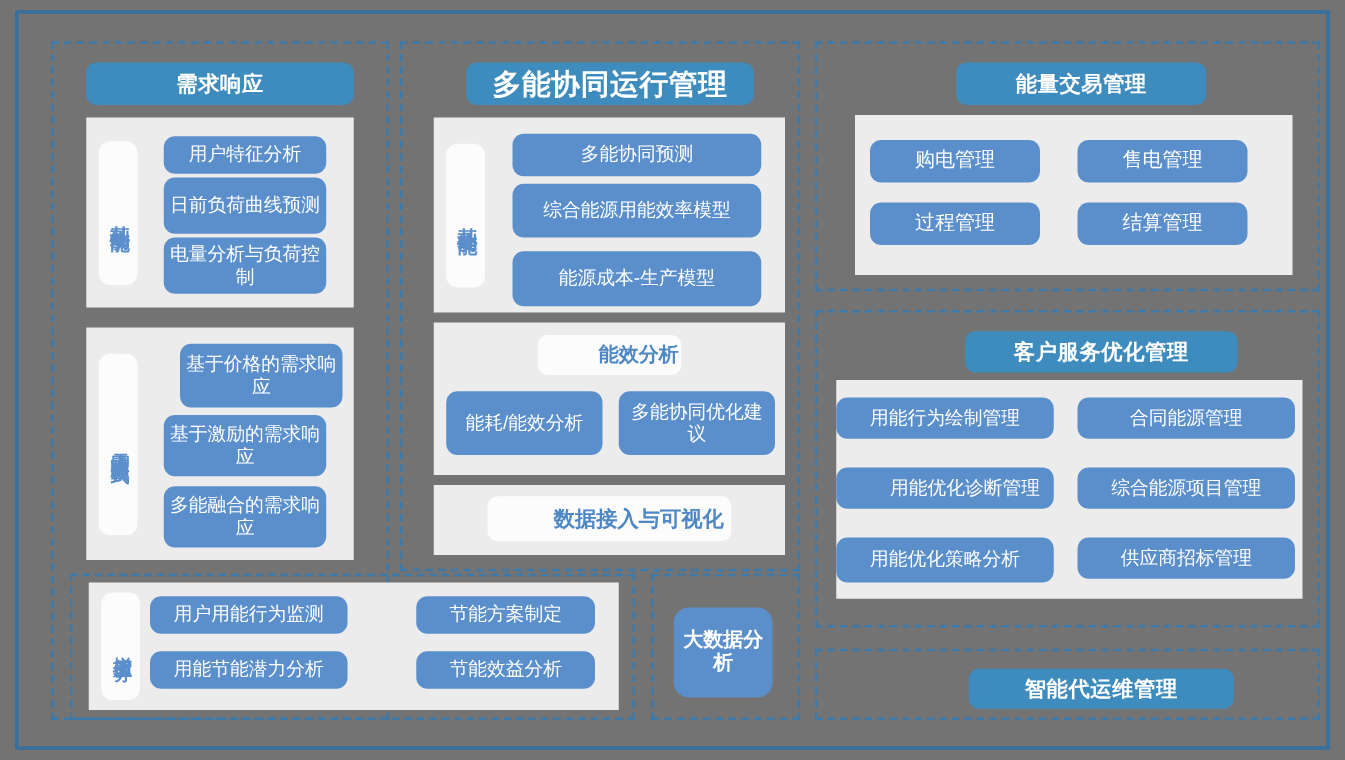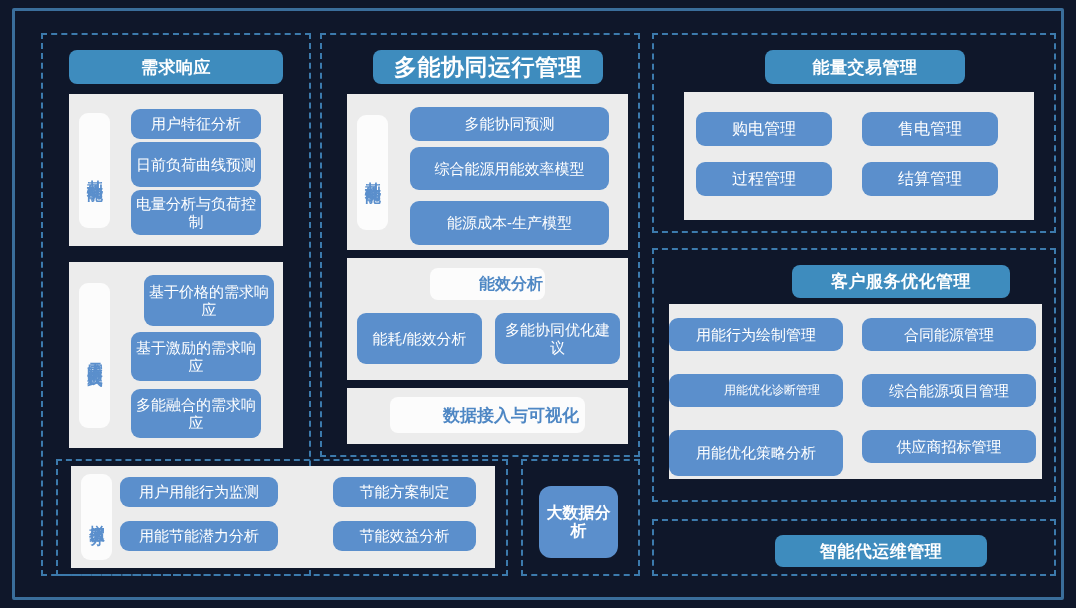--- a/index.html
+++ b/index.html
@@ -9,21 +9,21 @@
     background: #ffffff;
   }
   body {
     font-family: "Liberation Sans", "DejaVu Sans", sans-serif;
     -webkit-font-smoothing: antialiased;
   }
   #canvas {
     position: relative;
     width: 1076px;
     height: 608px;
-    background: #0f172a;
+    background: #737373;
     box-sizing: border-box;
     overflow: hidden;
   }
   
   .outer-frame {
     position: absolute;
     left: 12px;
     top: 8px;
     width: 1052px;
     height: 592px;
@@ -158,25 +158,25 @@
 
   <div class="dash" style="left:652px; top:33px; width:404px; height:200px;"></div>
   <div class="head-pill" style="left:765px; top:50px; width:200px; height:34px; font-size:17px;">能量交易管理</div>
   <div class="panel" style="left:684px; top:92px; width:350px; height:128px;"></div>
   <div class="item-pill" style="left:696px; top:112px; width:136px; height:34px; font-size:16px;">购电管理</div>
   <div class="item-pill" style="left:862px; top:112px; width:136px; height:34px; font-size:16px;">售电管理</div>
   <div class="item-pill" style="left:696px; top:162px; width:136px; height:34px; font-size:16px;">过程管理</div>
   <div class="item-pill" style="left:862px; top:162px; width:136px; height:34px; font-size:16px;">结算管理</div>
 
   <div class="dash" style="left:652px; top:248px; width:404px; height:254px;"></div>
-  <div class="head-pill" style="left:792px; top:265px; width:218px; height:33px; font-size:17px;">客户服务优化管理</div>
+  <div class="head-pill" style="left:772px; top:265px; width:218px; height:33px; font-size:17px;">客户服务优化管理</div>
   <div class="panel" style="left:669px; top:304px; width:373px; height:175px;"></div>
   <div class="item-pill" style="left:669px; top:318px; width:174px; height:33px; font-size:15px;">用能行为绘制管理</div>
   <div class="item-pill" style="left:862px; top:318px; width:174px; height:33px; font-size:15px;">合同能源管理</div>
-  <div class="item-pill" style="left:669px; top:374px; width:174px; height:33px; font-size:12px;padding-left:36px;">用能优化诊断管理</div>
+  <div class="item-pill" style="left:669px; top:374px; width:174px; height:33px; font-size:15px;padding-left:36px;">用能优化诊断管理</div>
   <div class="item-pill" style="left:862px; top:374px; width:174px; height:33px; font-size:15px;">综合能源项目管理</div>
-  <div class="item-pill" style="left:669px; top:430px; width:174px; height:46px; font-size:15px;">用能优化策略分析</div>
+  <div class="item-pill" style="left:669px; top:430px; width:174px; height:36px; font-size:15px;">用能优化策略分析</div>
   <div class="item-pill" style="left:862px; top:430px; width:174px; height:33px; font-size:15px;">供应商招标管理</div>
 
   <div class="dash" style="left:652px; top:519px; width:404px; height:57px;"></div>
   <div class="head-pill" style="left:751px; top:535px; width:212px; height:32px; font-size:17px;margin-left:24px;">智能代运维管理</div>
 
 </div>
 
 </body></html>

